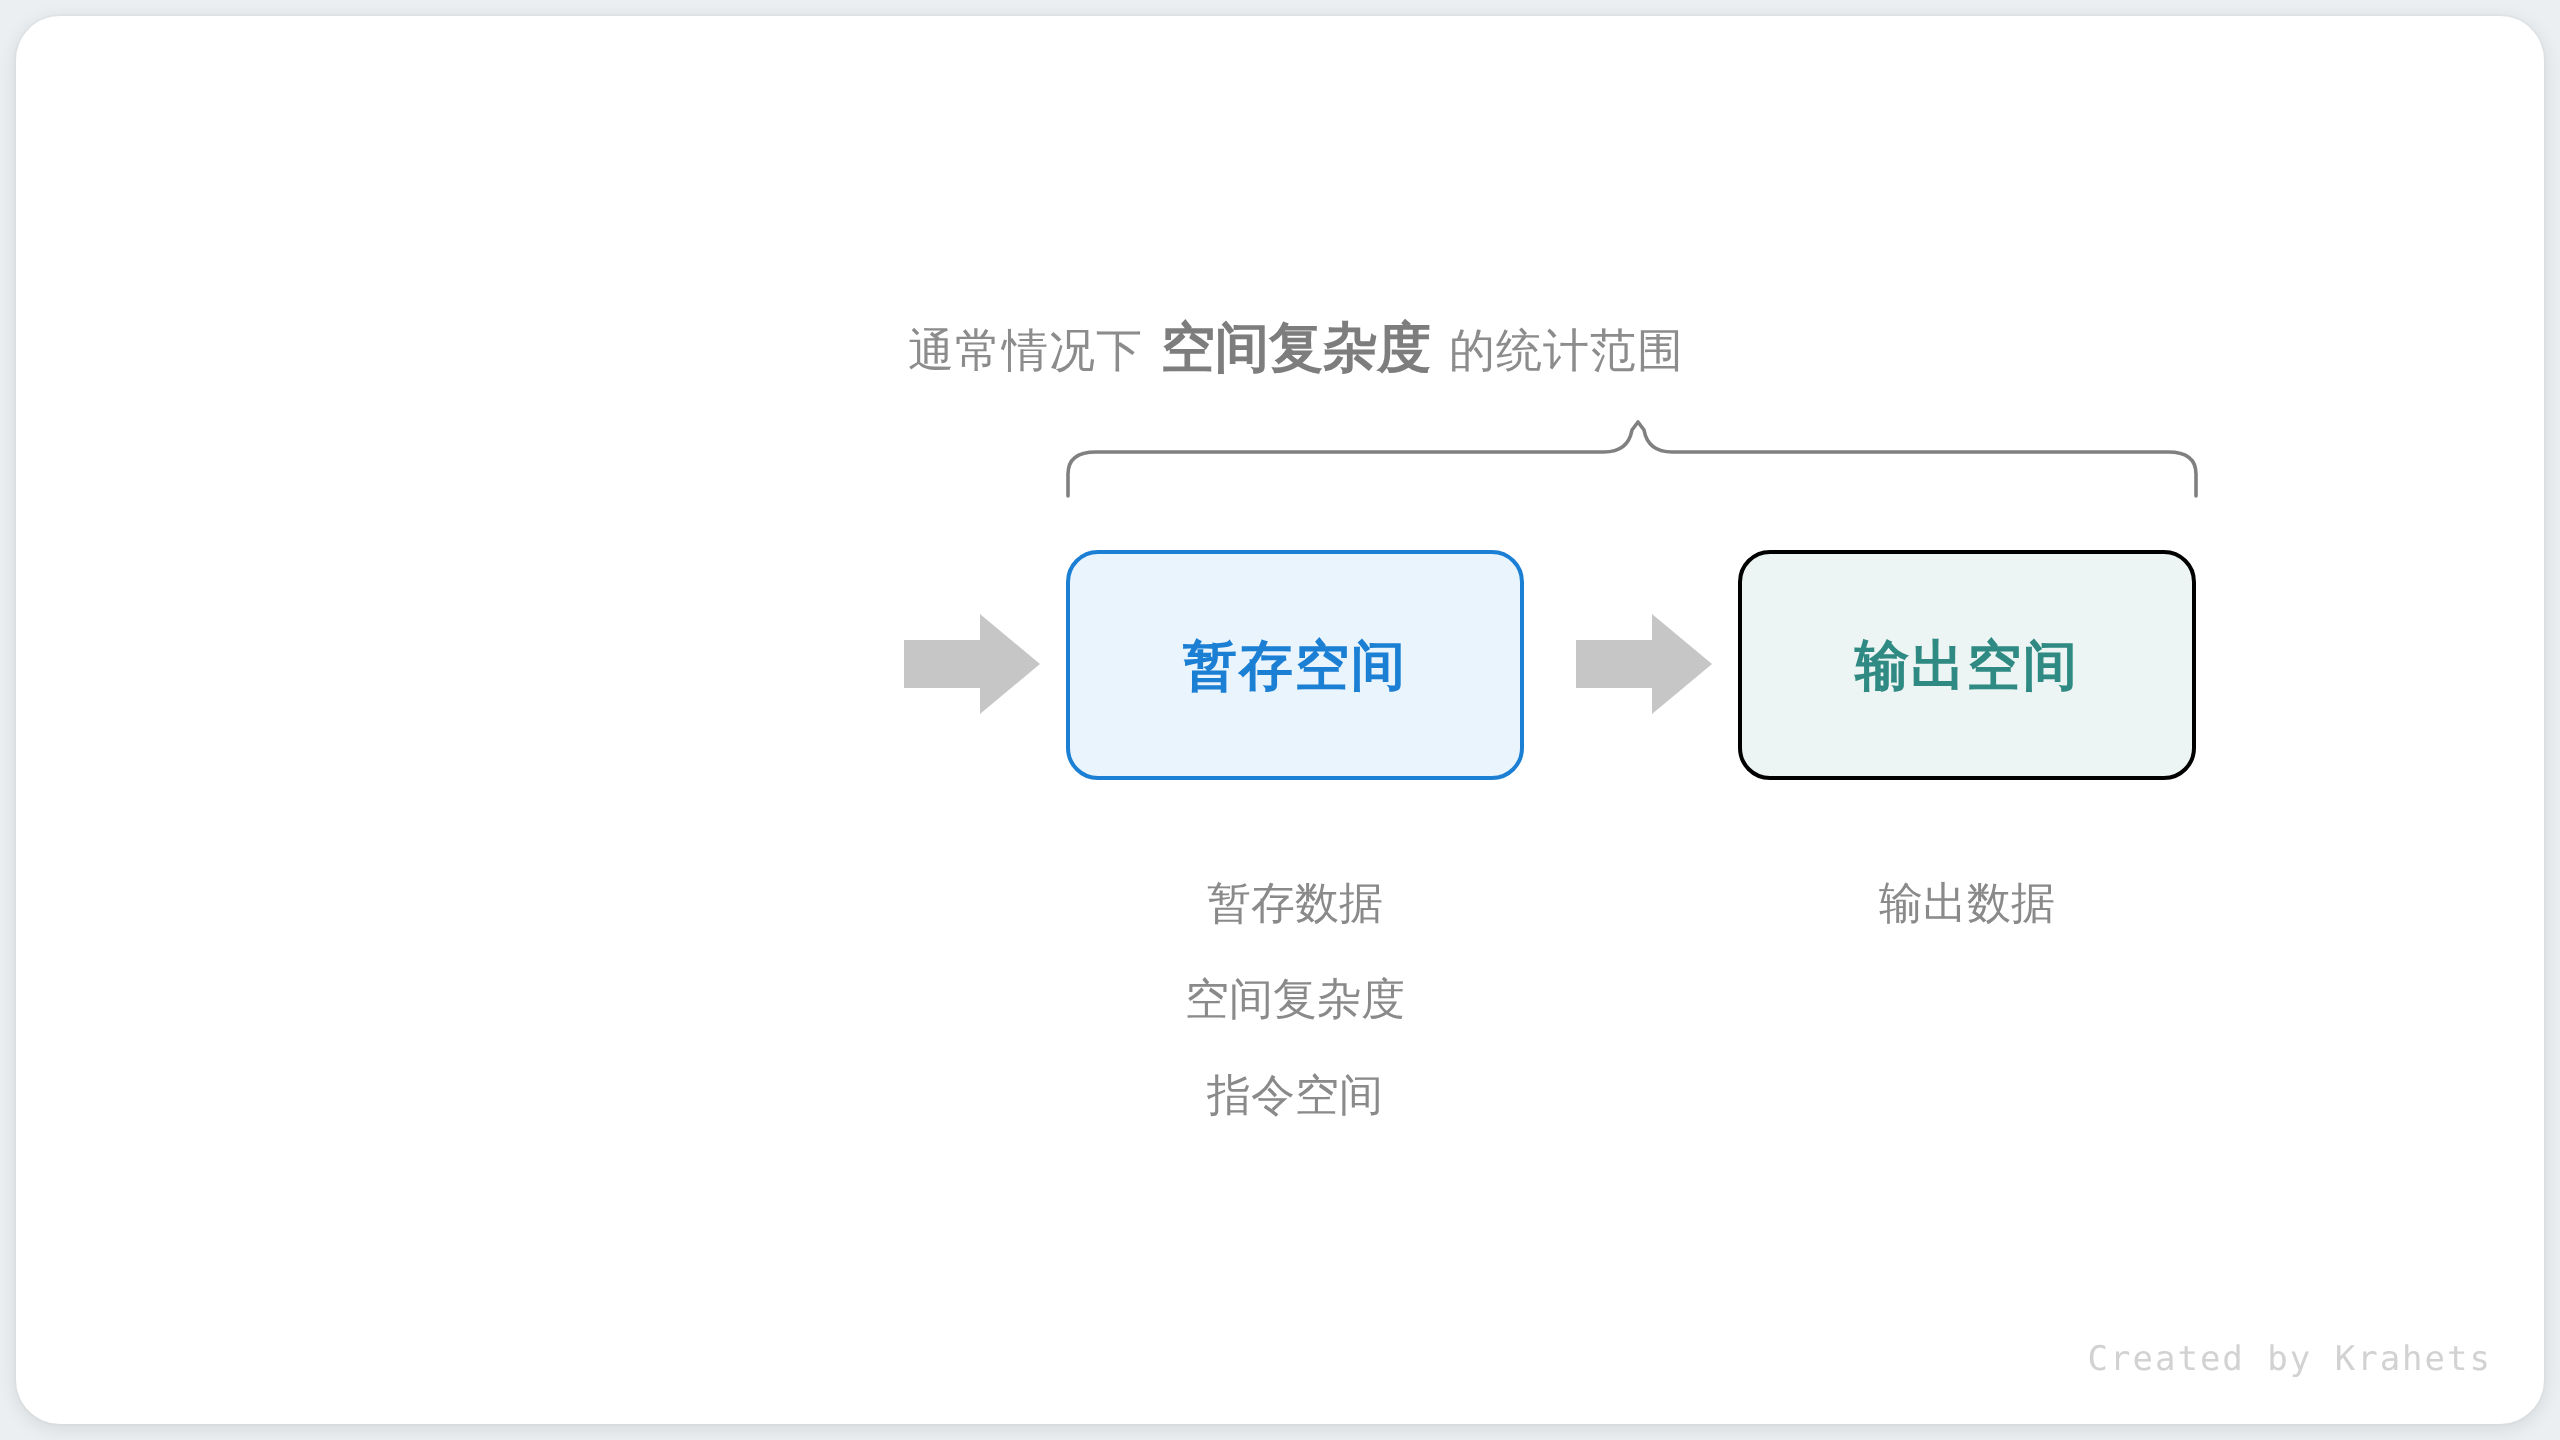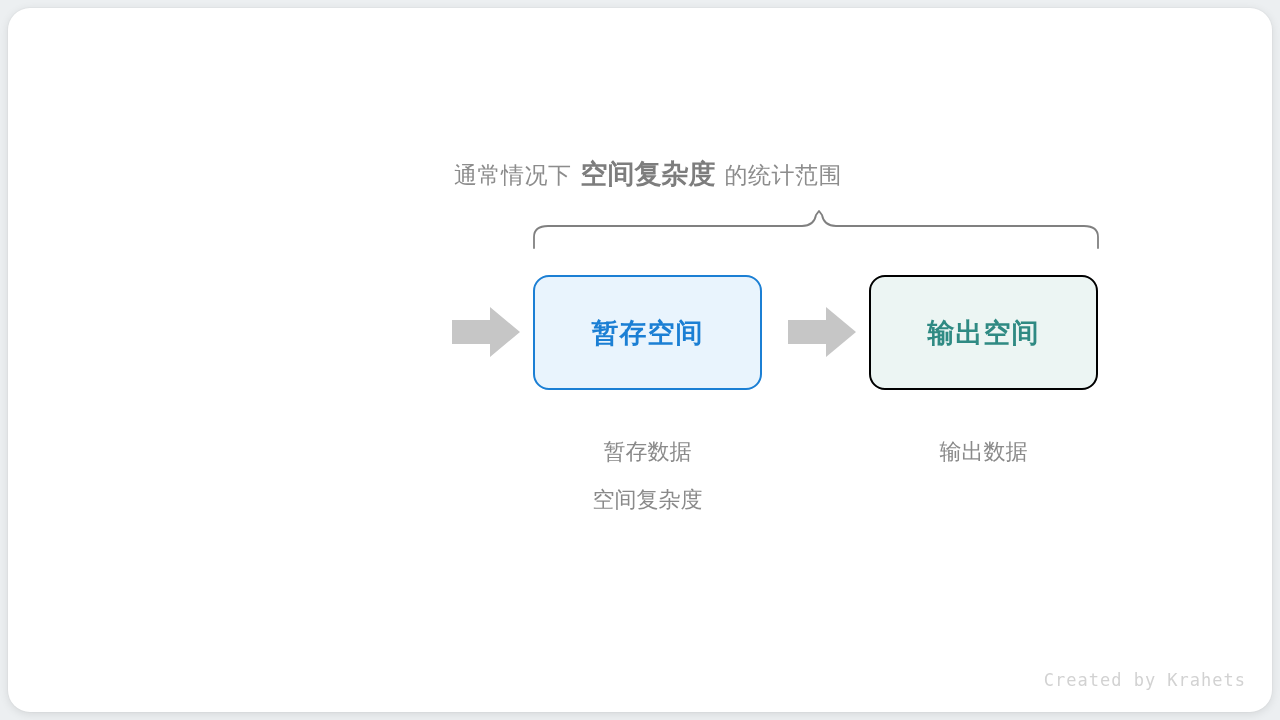--- a/index.html
+++ b/index.html
@@ -153,20 +153,21 @@
       <path d="M0,15 L38,15 L38,2 L68,27 L38,52 L38,39 L0,39 Z" fill="#c6c6c6"></path>
     </svg>
     <svg class="arrow arrow-2" viewBox="0 0 68 54">
       <path d="M0,15 L38,15 L38,2 L68,27 L38,52 L38,39 L0,39 Z" fill="#c6c6c6"></path>
     </svg>
 
 
     <div class="caption caption-temp">
       <span class="line">暂存数据</span>
       <span class="line">空间复杂度</span>
+      <span class="line">指令空间</span>
     </div>
 
     <div class="caption caption-output">
       <span class="line">输出数据</span>
     </div>
 
     <div class="watermark">Created by Krahets</div>
 
   </div>
 </div>

